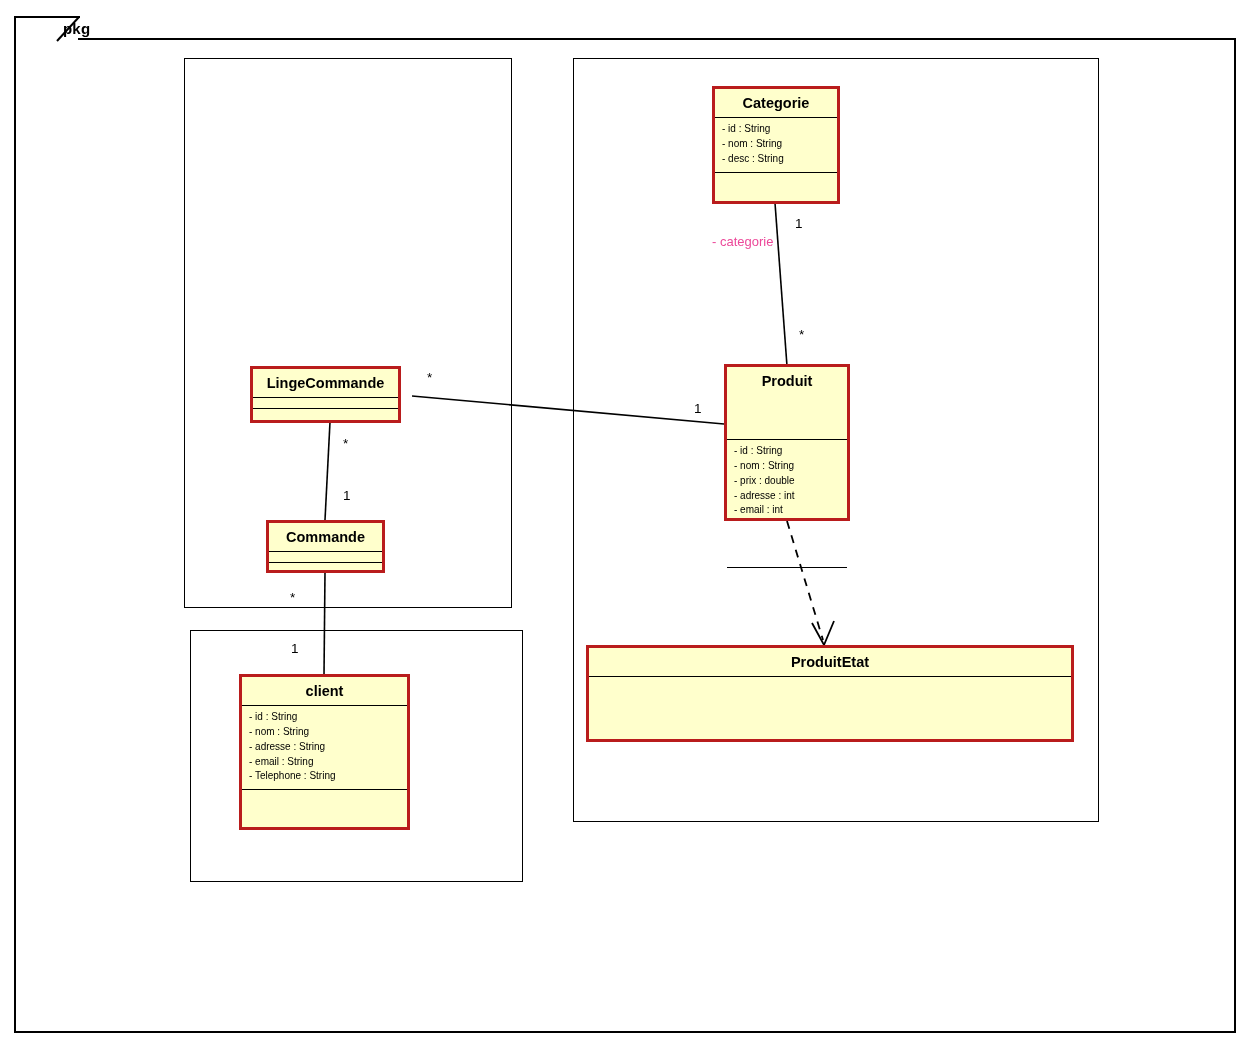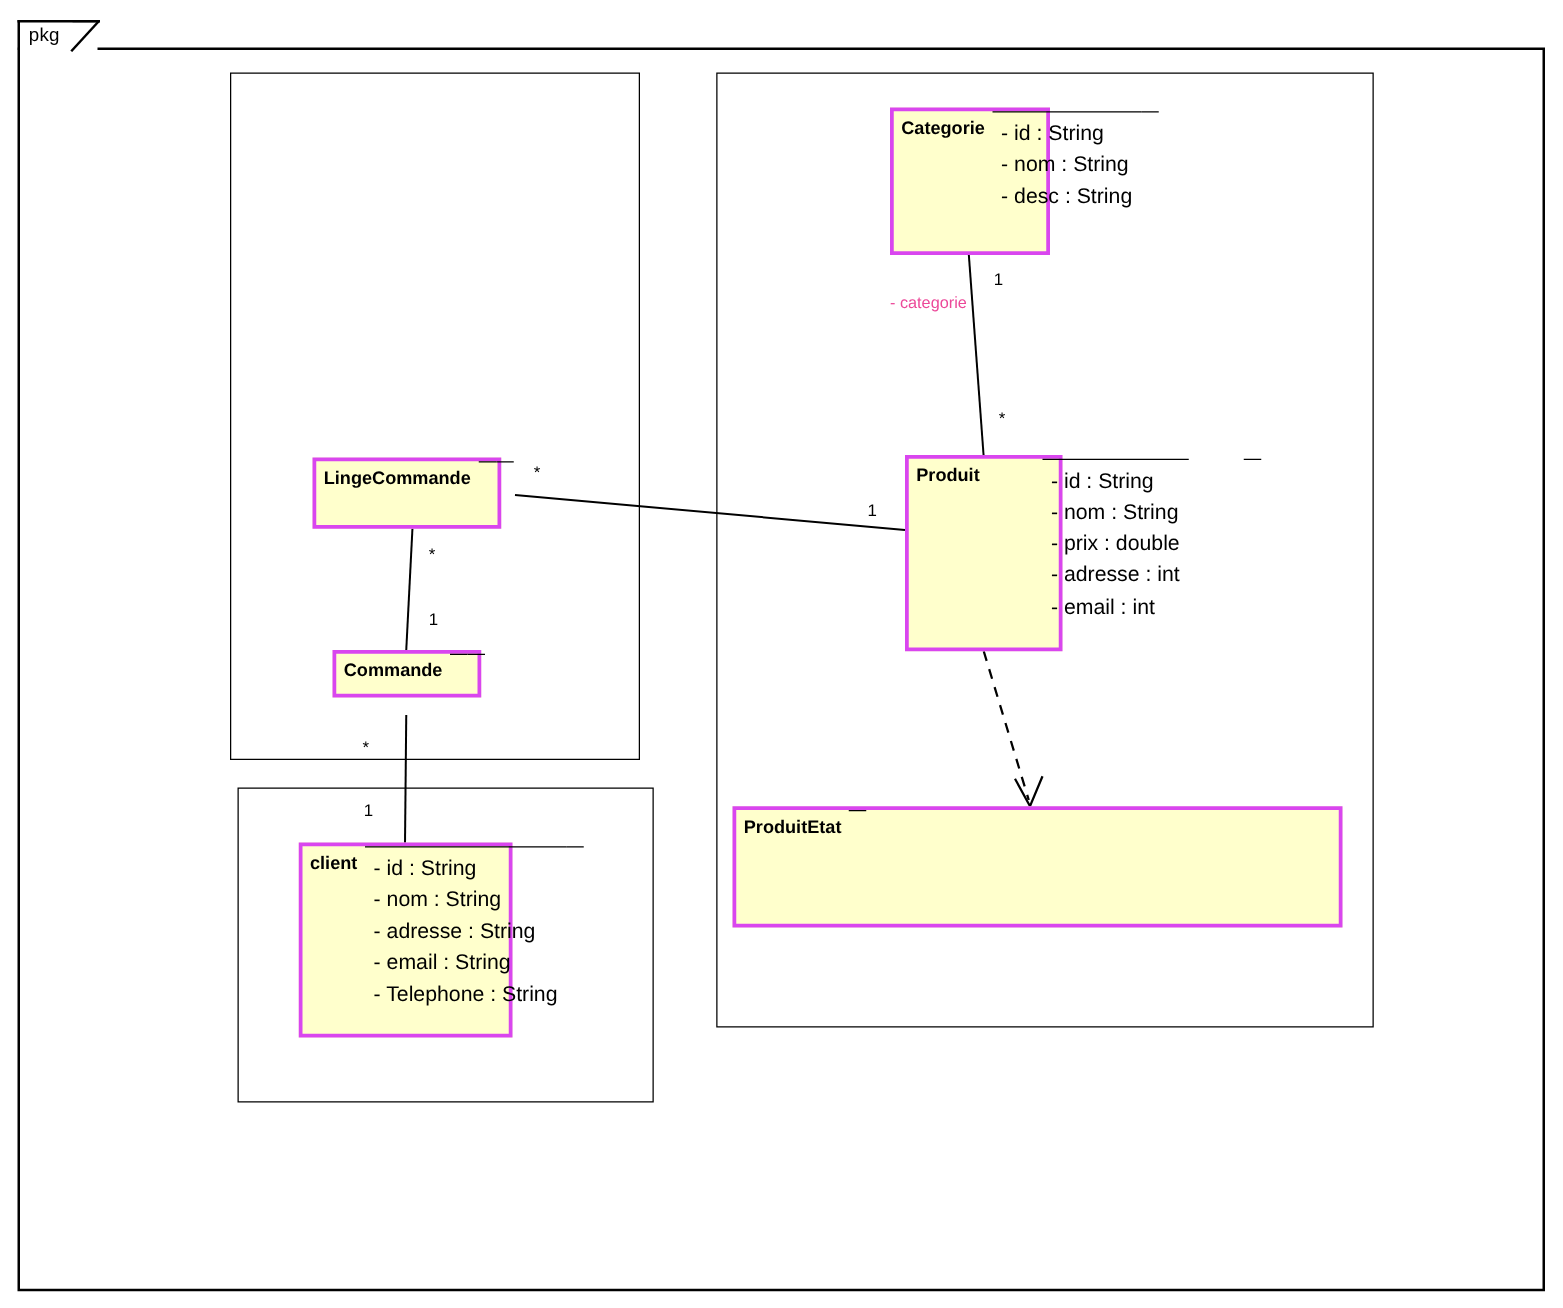--- a/index.html
+++ b/index.html
@@ -21,42 +21,43 @@
   }
 
   
   .pkg-frame {
     position: absolute;
     border: 2px solid #000000;
     background: transparent;
   }
   .pkg-tab-label {
     position: absolute;
-    font-weight: normal;
+    font-weight: bold;
     font-size: 15px;
     color: #000000;
     letter-spacing: 0.2px;
+    margin-left: 40px;
   }
 
   
   .subpkg {
     position: absolute;
     border: 1.5px solid #000000;
     background: transparent;
     box-sizing: border-box;
   }
 
   
   .uml-class {
     position: absolute;
     background: #ffffcc;
-    border: 3px solid #d946ef;
+    border: 3px solid #b91c1c;
     box-sizing: border-box;
     display: flex;
-    flex-direction: row;
+    flex-direction: column;
     z-index: 5;
   }
   .uml-name {
     text-align: center;
     font-weight: bold;
     font-size: 14.5px;
     color: #000000;
     padding: 5px 6px 5px 6px;
     line-height: 1.25;
     box-sizing: border-box;
@@ -64,21 +65,21 @@
   .uml-stereotype {
     display: block;
     font-weight: normal;
     font-size: 13.5px;
     color: #000000;
   }
   .uml-compartment {
     border-top: 1.5px solid #000000;
     box-sizing: border-box;
     padding: 4px 7px 5px 7px;
-    font-size: 17px;
+    font-size: 10px;
     color: #000000;
     line-height: 1.48;
   }
   .uml-compartment.empty {
     min-height: 11px;
     padding: 4px 7px;
   }
   .uml-compartment .row {
     white-space: nowrap;
   }
@@ -185,21 +186,21 @@
     </div>
     <div class="uml-compartment empty"></div>
   </div>
 
   <div class="uml-class" style="left:250px; top:366px; width:151px; height:57px;">
     <div class="uml-name">LingeCommande</div>
     <div class="uml-compartment empty"></div>
     <div class="uml-compartment empty"></div>
   </div>
 
-  <div class="uml-class" style="left:266px; top:520px; width:119px; height:38px;">
+  <div class="uml-class" style="left:266px; top:520px; width:119px; height:53px;">
     <div class="uml-name">Commande</div>
     <div class="uml-compartment empty"></div>
     <div class="uml-compartment empty"></div>
   </div>
 
   <div class="uml-class" style="left:239px; top:674px; width:171px; height:156px;">
     <div class="uml-name">client</div>
     <div class="uml-compartment">
         <div class="row">- id : String</div>
         <div class="row">- nom : String</div>

